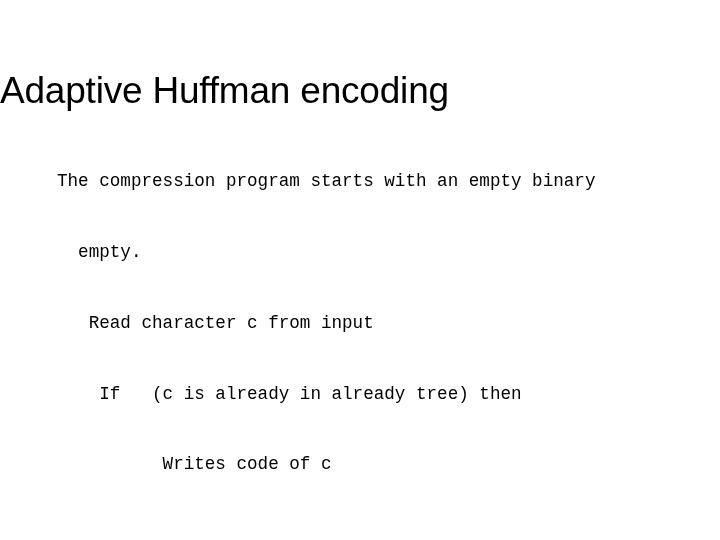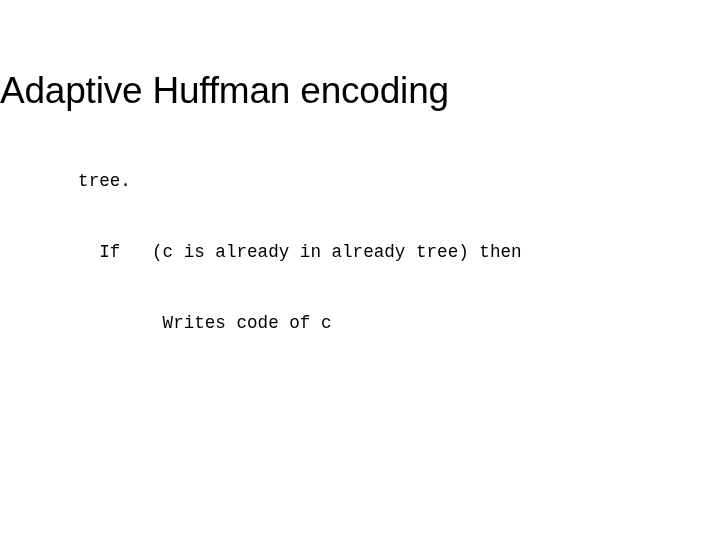--- a/index.html
+++ b/index.html
@@ -52,21 +52,23 @@
   }
 </style>
 </head>
 <body>
 
 <div class="slide">
 
   <div class="slide-title">Adaptive Huffman encoding</div>
 
   <div class="slide-body">
-    <div class="code-line">  tree.</div>
+    <div class="code-line">The compression program starts with an empty binary</div>
+    <div class="code-line">  empty.</div>
+    <div class="code-line">   Read character c from input</div>
     <div class="code-line">    If   (c is already in already tree) then</div>
     <div class="code-line">          Writes code of c</div>
     
     
     
     
     
   </div>
 
 </div>

